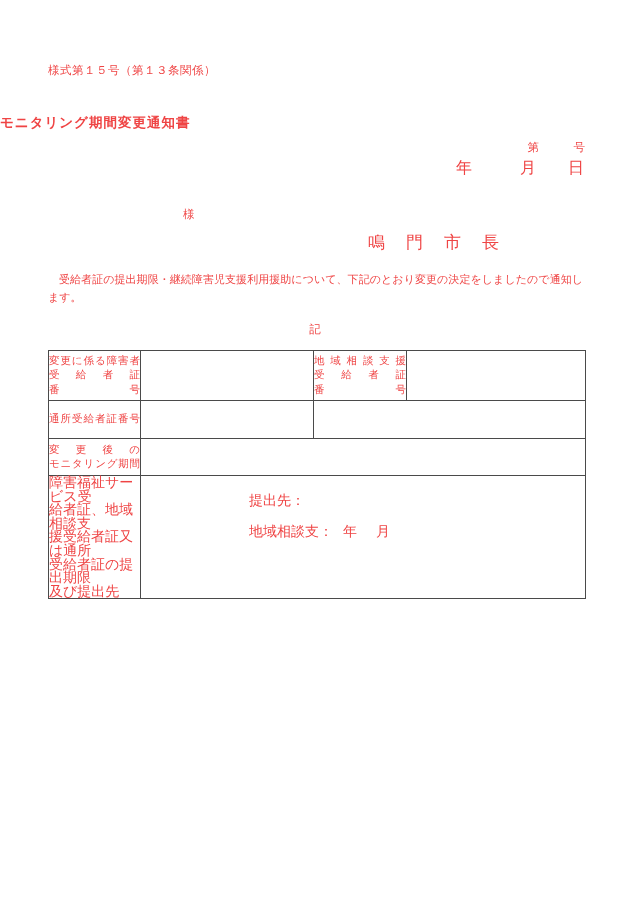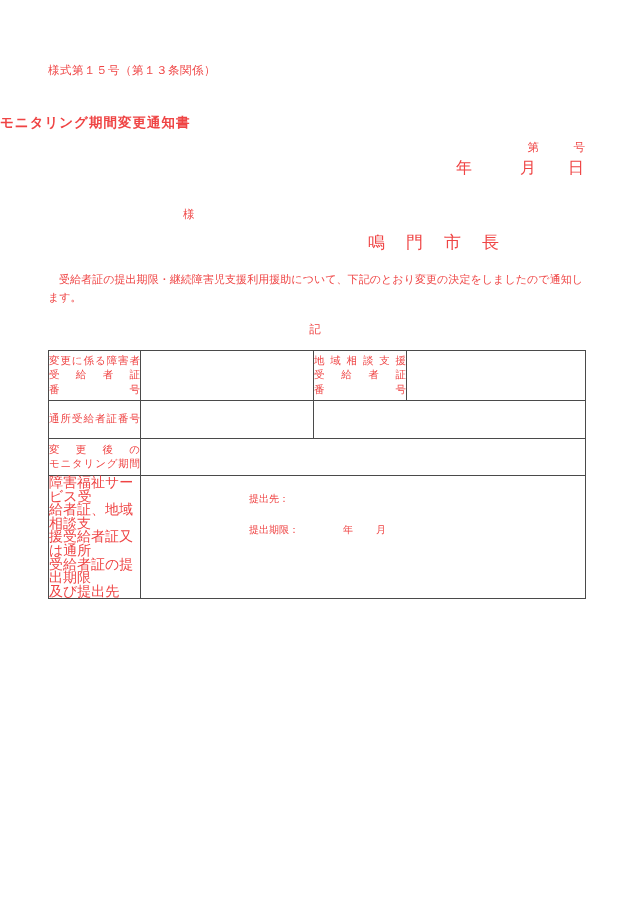--- a/index.html
+++ b/index.html
@@ -25,21 +25,21 @@
   table.form td{border:1px solid #4a4a4a;padding:0;vertical-align:middle;}
   col.c1{width:92px;}col.c2{width:173px;}col.c3{width:93px;}col.c4{width:179px;}
   tr.r1{height:50px;}tr.r2{height:38px;}tr.r3{height:42px;}tr.r4{height:37px;}tr.r5{height:74px;}
   td.lab{padding:2px 3px;font-size:10.5px;line-height:14.5px;}
   .jl{text-align:justify;text-align-last:justify;}
   td.lab5{padding:2px 3px;font-size:14px;line-height:13.6px;vertical-align:top;white-space:pre-line;}
   .gridrow{display:flex;height:100%;}
   .gcell{flex:1;border-left:1px dashed #999999;}
   .gcell:first-child{border-left:none;}
   td.fill{background:#fff;}
-  td.r5content{position:relative;font-size:10px;}
+  td.r5content{position:relative;font-size:14px;}
   .submit-to{position:absolute;left:108px;top:16px;}
   .deadline{position:absolute;left:108px;top:47px;}
   .deadline-year{position:absolute;left:202px;top:47px;}
   .deadline-month{position:absolute;left:235px;top:47px;}
 </style>
 </head>
 <body>
 
 <div class="page">
 
@@ -139,21 +139,21 @@
     </tr>
 
     <tr class="r5">
       <td class="lab5">障害福祉サービス受
 給者証、地域相談支
 援受給者証又は通所
 受給者証の提出期限
 及び提出先</td>
       <td class="r5content" colspan="3">
         <span class="submit-to">提出先：</span>
-        <span class="deadline">提出期限：</span>
+        <span class="deadline">地域相談支：</span>
         <span class="deadline-year">年</span>
         <span class="deadline-month">月</span>
       </td>
     </tr>
   </tbody>
     </table>
 
 </div>
 
 </body></html>

